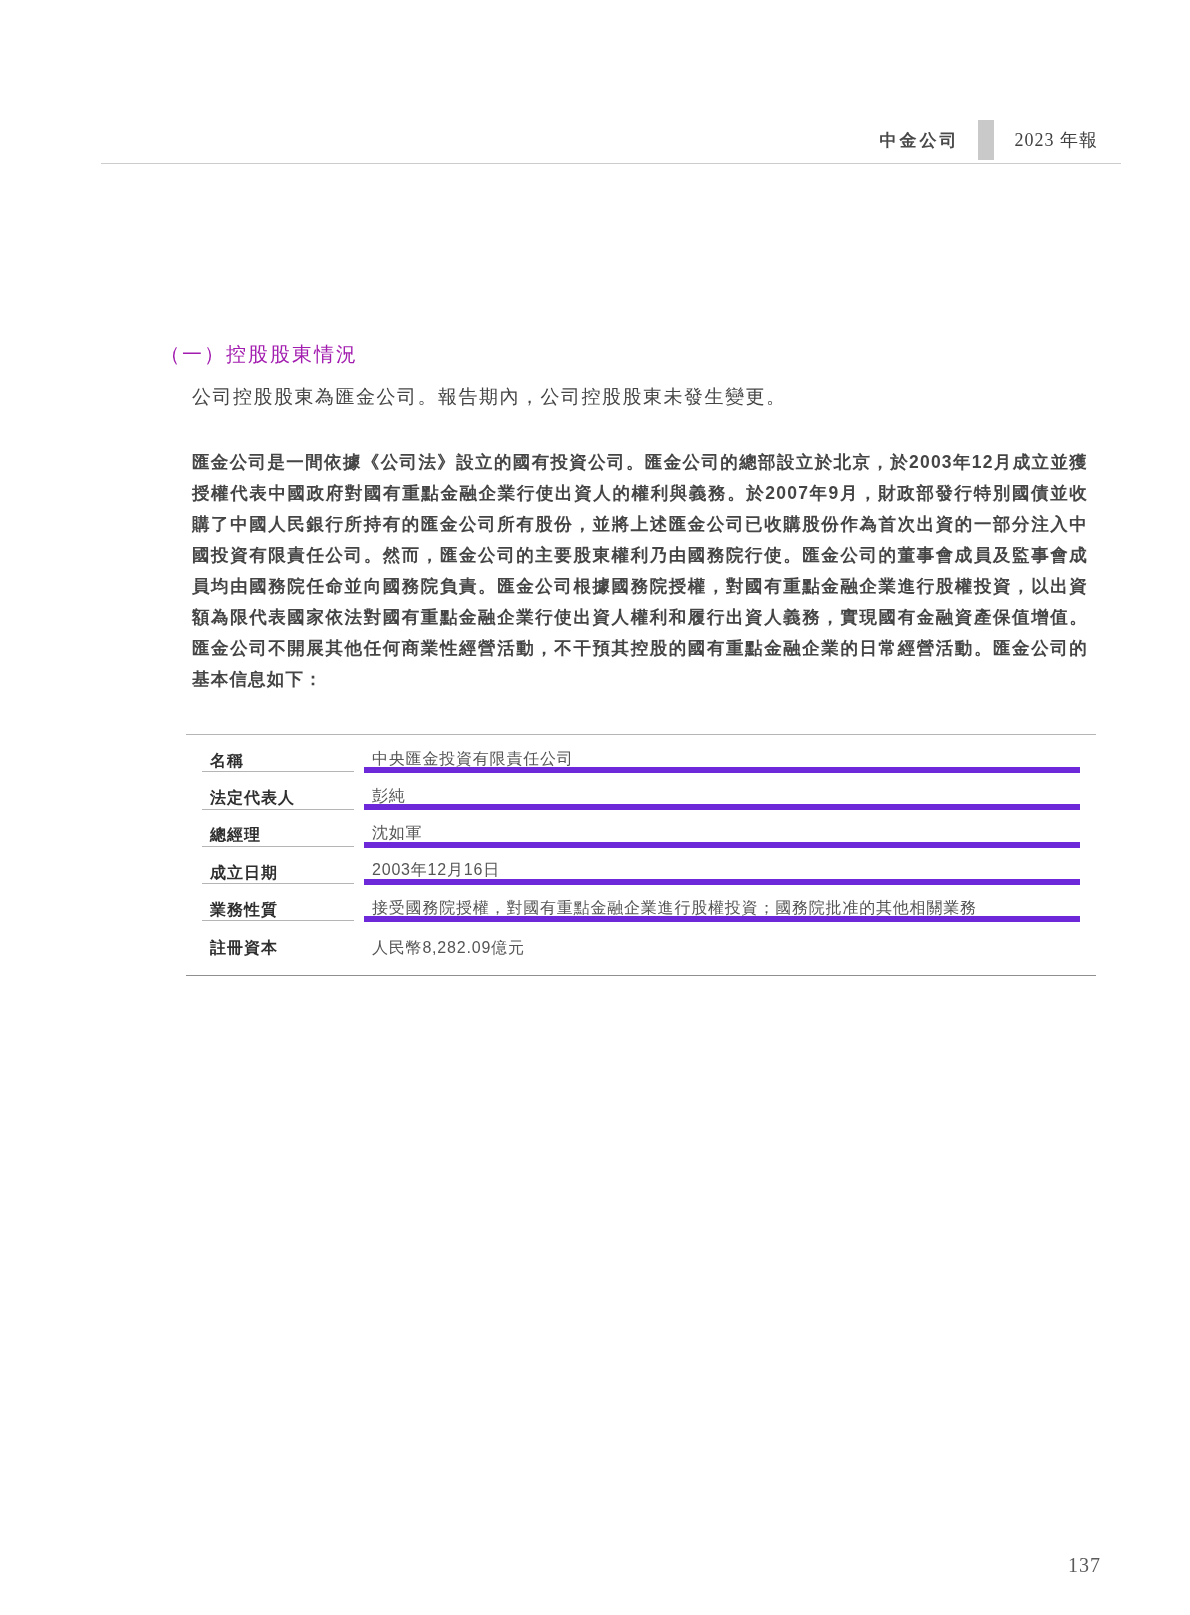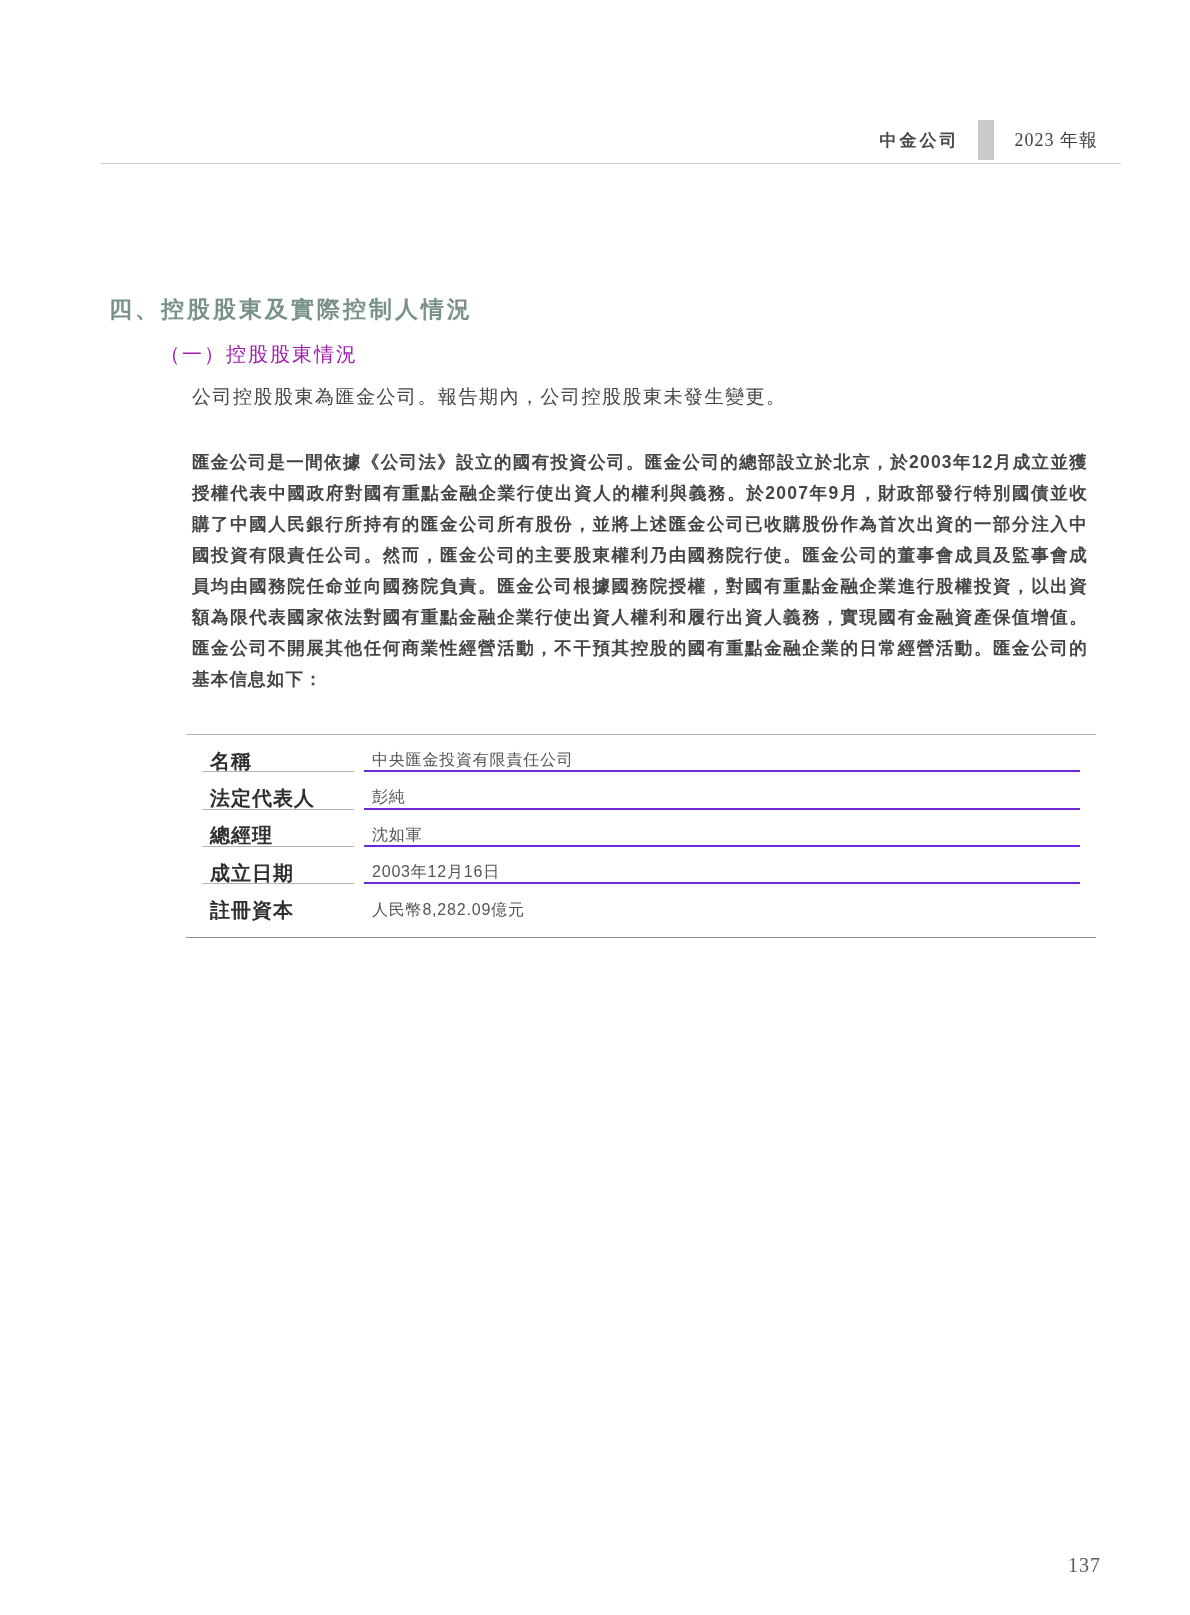--- a/index.html
+++ b/index.html
@@ -100,35 +100,35 @@
   .info-row {
     display: flex;
     align-items: center;
     height: 37.3px;
   }
   .info-label {
     width: 152px;
     align-self: stretch;
     display: flex; align-items: center;
     margin-right: 10px;
-    font-size: 20px;
+    font-size: 16px;
     font-weight: 700;
     color: #2f2f2f;
     letter-spacing: 1px;
     border-bottom: 1px solid #b5b5b5;
   }
   .info-value {
     flex: 1;
     align-self: stretch;
     display: flex; align-items: center;
     font-size: 16px;
     font-weight: 400;
     color: #555555;
     letter-spacing: 0.8px;
-    border-bottom: 2px solid #6d28d9;
+    border-bottom: 6px solid #6d28d9;
   }
   .info-row:last-child .info-label,
   .info-row:last-child .info-value {
     border-bottom: none;
   }
 
   
   .page-number {
     position: absolute;
     top: 1530px; left: 1044px;
@@ -143,21 +143,20 @@
 
 <div class="page">
 
   <div class="header">
     <span class="header-company">中金公司</span>
     <span class="header-divider"></span>
     <span class="header-year">2023 年報</span>
   </div>
   <div class="header-rule"></div>
 
-  <div class="section-title">四、控股股東及實際控制人情況</div>
   <div class="section-subtitle">（一）控股股東情況</div>
 
   <p class="para-lead">公司控股股東為匯金公司。報告期內，公司控股股東未發生變更。</p>
   <p class="para-main">匯金公司是一間依據《公司法》設立的國有投資公司。匯金公司的總部設立於北京，於2003年12月成立並獲授權代表中國政府對國有重點金融企業行使出資人的權利與義務。於2007年9月，財政部發行特別國債並收購了中國人民銀行所持有的匯金公司所有股份，並將上述匯金公司已收購股份作為首次出資的一部分注入中國投資有限責任公司。然而，匯金公司的主要股東權利乃由國務院行使。匯金公司的董事會成員及監事會成員均由國務院任命並向國務院負責。匯金公司根據國務院授權，對國有重點金融企業進行股權投資，以出資額為限代表國家依法對國有重點金融企業行使出資人權利和履行出資人義務，實現國有金融資產保值增值。匯金公司不開展其他任何商業性經營活動，不干預其控股的國有重點金融企業的日常經營活動。匯金公司的基本信息如下：</p>
 
   <div class="info-table">
 
       <div class="info-row">
         <div class="info-label">名稱</div>
         <div class="info-value">中央匯金投資有限責任公司</div>
@@ -171,20 +170,24 @@
       <div class="info-row">
         <div class="info-label">總經理</div>
         <div class="info-value">沈如軍</div>
       </div>
 
       <div class="info-row">
         <div class="info-label">成立日期</div>
         <div class="info-value">2003年12月16日</div>
       </div>
 
+      <div class="info-row">
+        <div class="info-label">業務性質</div>
+        <div class="info-value">接受國務院授權，對國有重點金融企業進行股權投資；國務院批准的其他相關業務</div>
+      </div>
 
       <div class="info-row">
         <div class="info-label">註冊資本</div>
         <div class="info-value">人民幣8,282.09億元</div>
       </div>
     </div>
 
   <div class="page-number">137</div>
 
 </div>

